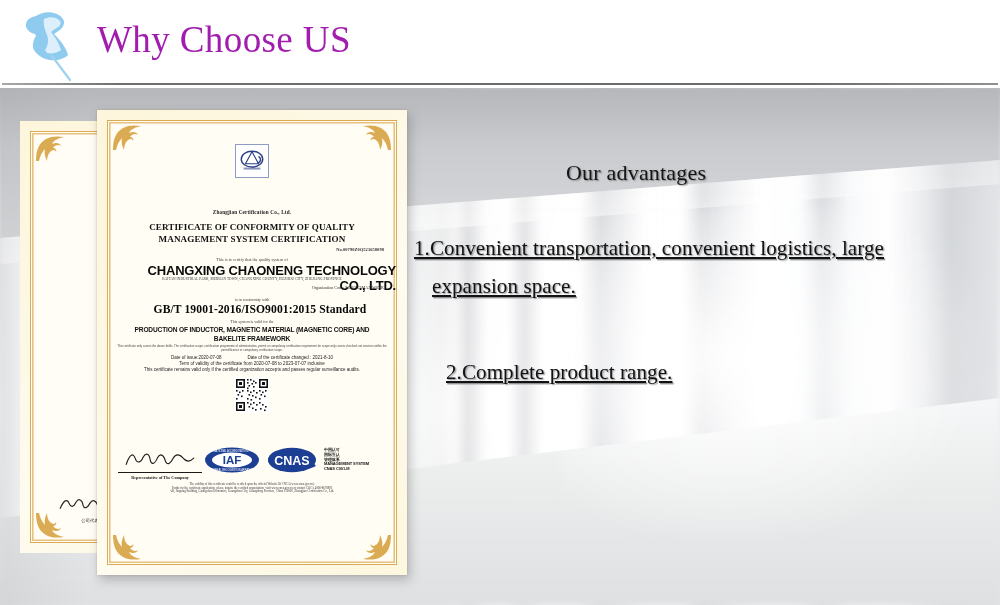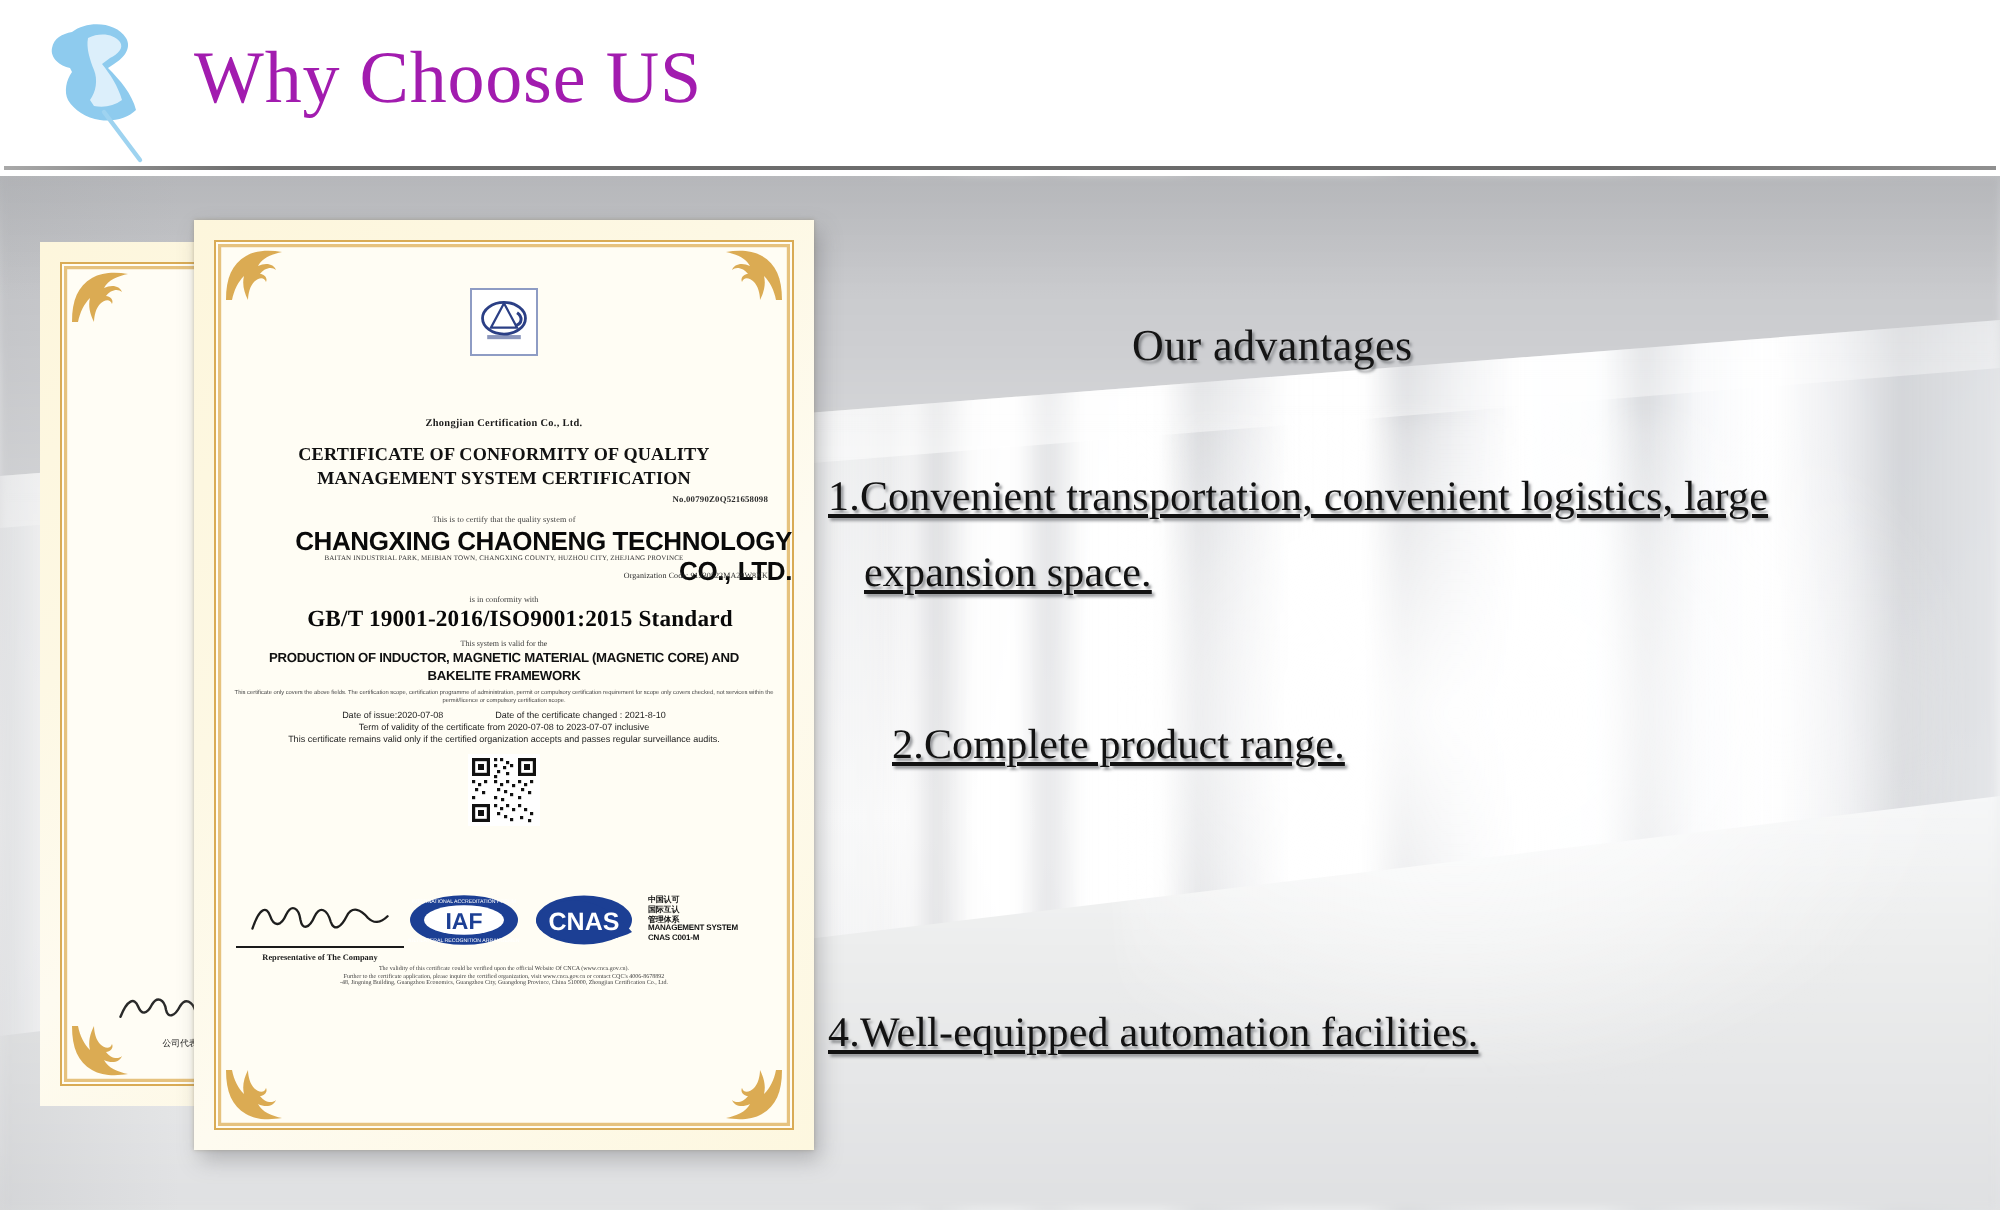--- a/index.html
+++ b/index.html
@@ -499,17 +499,16 @@
 
       </div>
     </div>
 
     <div class="adv">
       <div class="adv-title">Our advantages</div>
 
       <div class="adv-item adv-1a">1.Convenient transportation, convenient logistics, large</div>
       <div class="adv-item adv-1b">expansion space.</div>
       <div class="adv-item adv-2">2.Complete product range.</div>
-      <div class="adv-item adv-4">4.Well-equipped automation facilities.</div>
     </div>
 
   </div>
 </div>
 
 </body></html>

